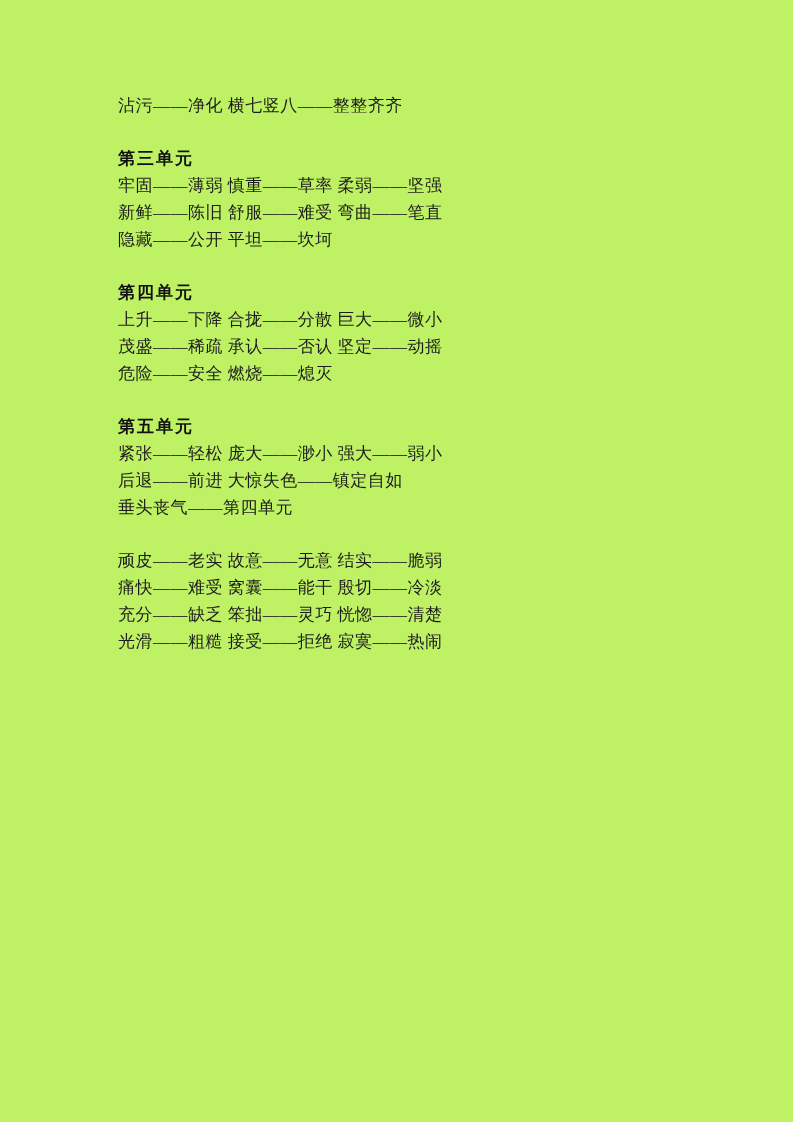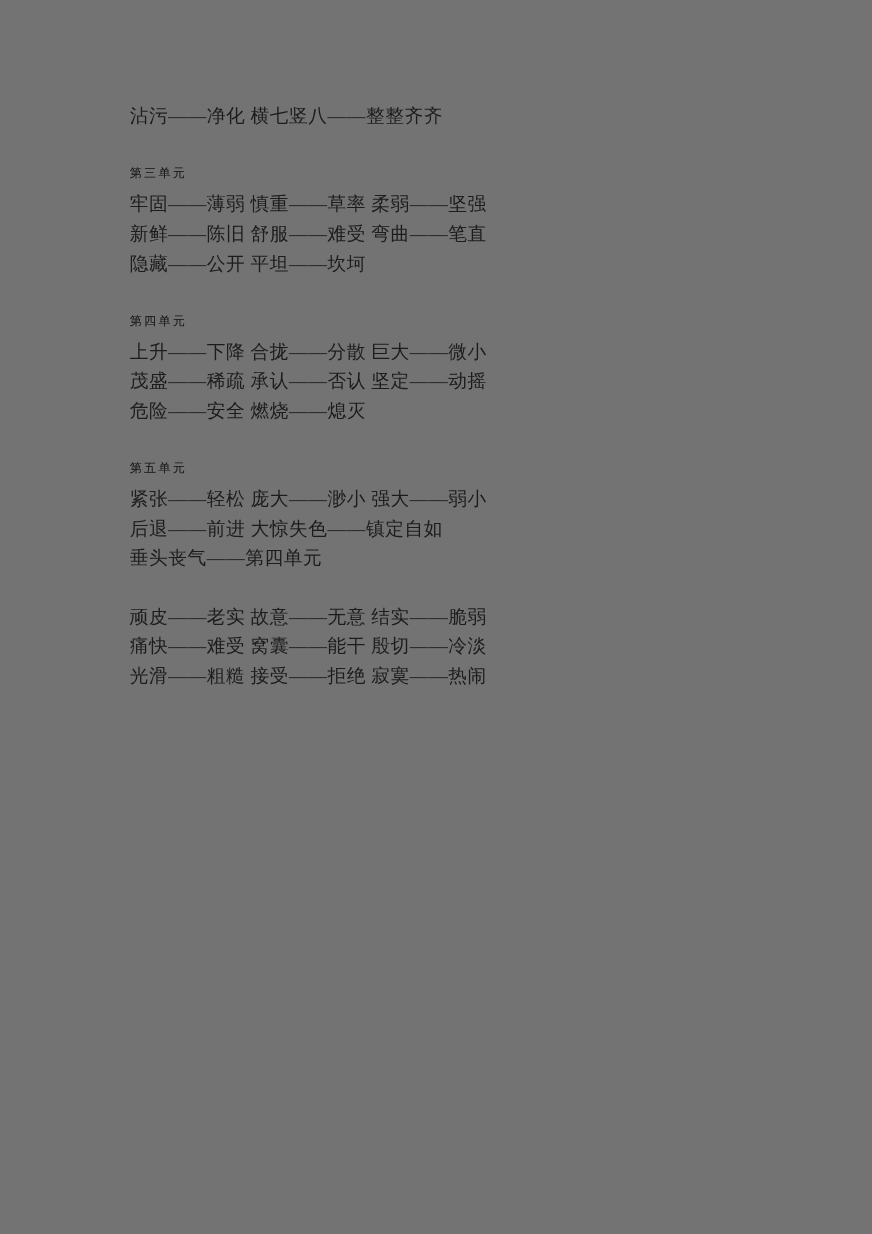--- a/index.html
+++ b/index.html
@@ -12,38 +12,38 @@
     height: 1122px;
     overflow: hidden;
     font-family: "Liberation Serif", "DejaVu Serif", serif;
     color: #1c1c1c;
   }
   .page {
     box-sizing: border-box;
     width: 793px;
     height: 1122px;
     padding: 92px 60px 0 118px;
-    background: #737373;
+    background: #bef264;
   }
   .line {
     font-size: 17px;
     line-height: 27px;
     height: 27px;
     white-space: pre;
     letter-spacing: 0.5px;
     color: #1c1c1c;
   }
   .section {
     margin-top: 26px;
   }
   .section-title {
-    font-size: 11px;
+    font-size: 17px;
     line-height: 27px;
     height: 27px;
-    font-weight: normal;
+    font-weight: bold;
     letter-spacing: 2px;
     color: #111111;
   }
 </style>
 </head>
 <body>
 
 <div class="page">
   <div class="line">沾污——净化 横七竖八——整整齐齐</div>
   <div id="sections">
@@ -61,16 +61,17 @@
       </div>
       <div class="section">
         <div class="section-title">第五单元</div>
         <div class="line">紧张——轻松 庞大——渺小 强大——弱小</div>
         <div class="line">后退——前进 大惊失色——镇定自如</div>
         <div class="line">垂头丧气——第四单元</div>
       </div>
       <div class="section">
         <div class="line">顽皮——老实 故意——无意 结实——脆弱</div>
         <div class="line">痛快——难受 窝囊——能干 殷切——冷淡</div>
+        <div class="line">充分——缺乏 笨拙——灵巧 恍惚——清楚</div>
         <div class="line">光滑——粗糙 接受——拒绝 寂寞——热闹</div>
       </div>
     </div>
 </div>
 
 </body></html>

